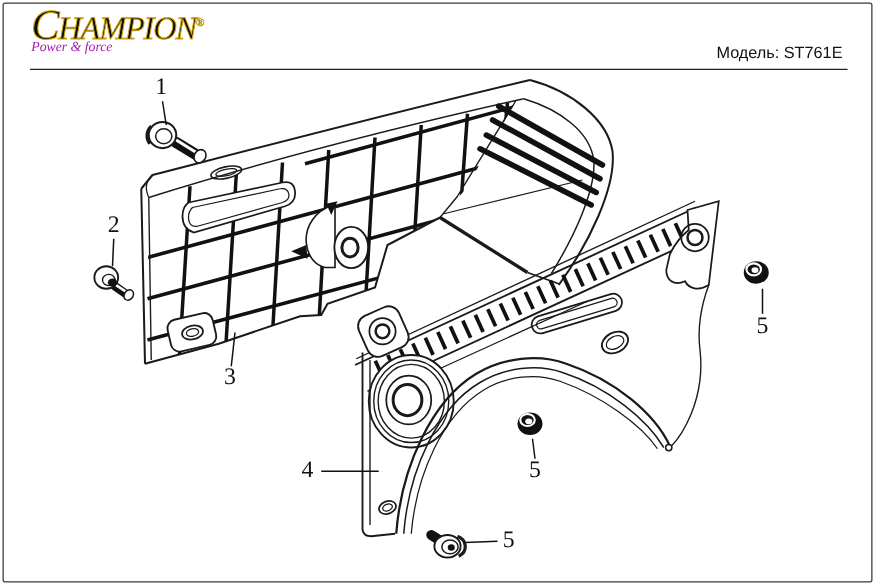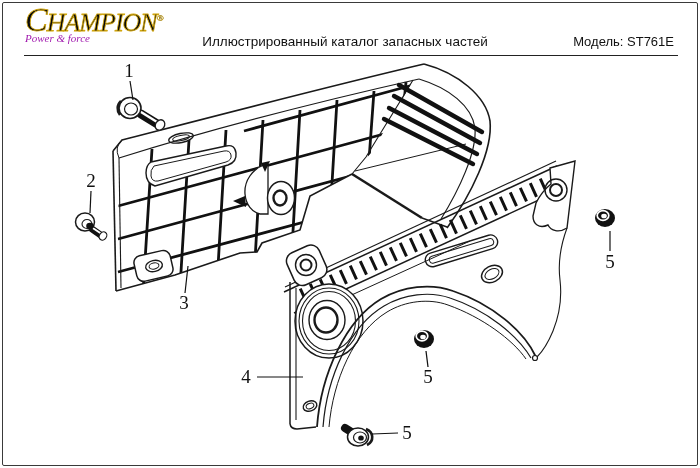--- a/index.html
+++ b/index.html
@@ -27,21 +27,20 @@
 <body>
 
 <div class="page">
   <div class="frame"></div>
 
   <div class="logo">
     <div class="brand"><span>CHAMPION</span><span class="reg">®</span></div>
     <div class="tagline">Power &amp; force</div>
   </div>
 
-  <div class="title">Иллюстрированный каталог запасных частей</div>
   <div class="model">Модель: ST761E</div>
   <div class="rule"></div>
 
   <svg class="diagram" viewBox="0 0 700 468">
     <defs>
       <clipPath id="gridclip">
         <polygon points="120,155 415,77 372,152 352,174 310,196 300,230 262,243 257,252 240,253 175,275 116,291"></polygon>
       </clipPath>
     </defs>
 

